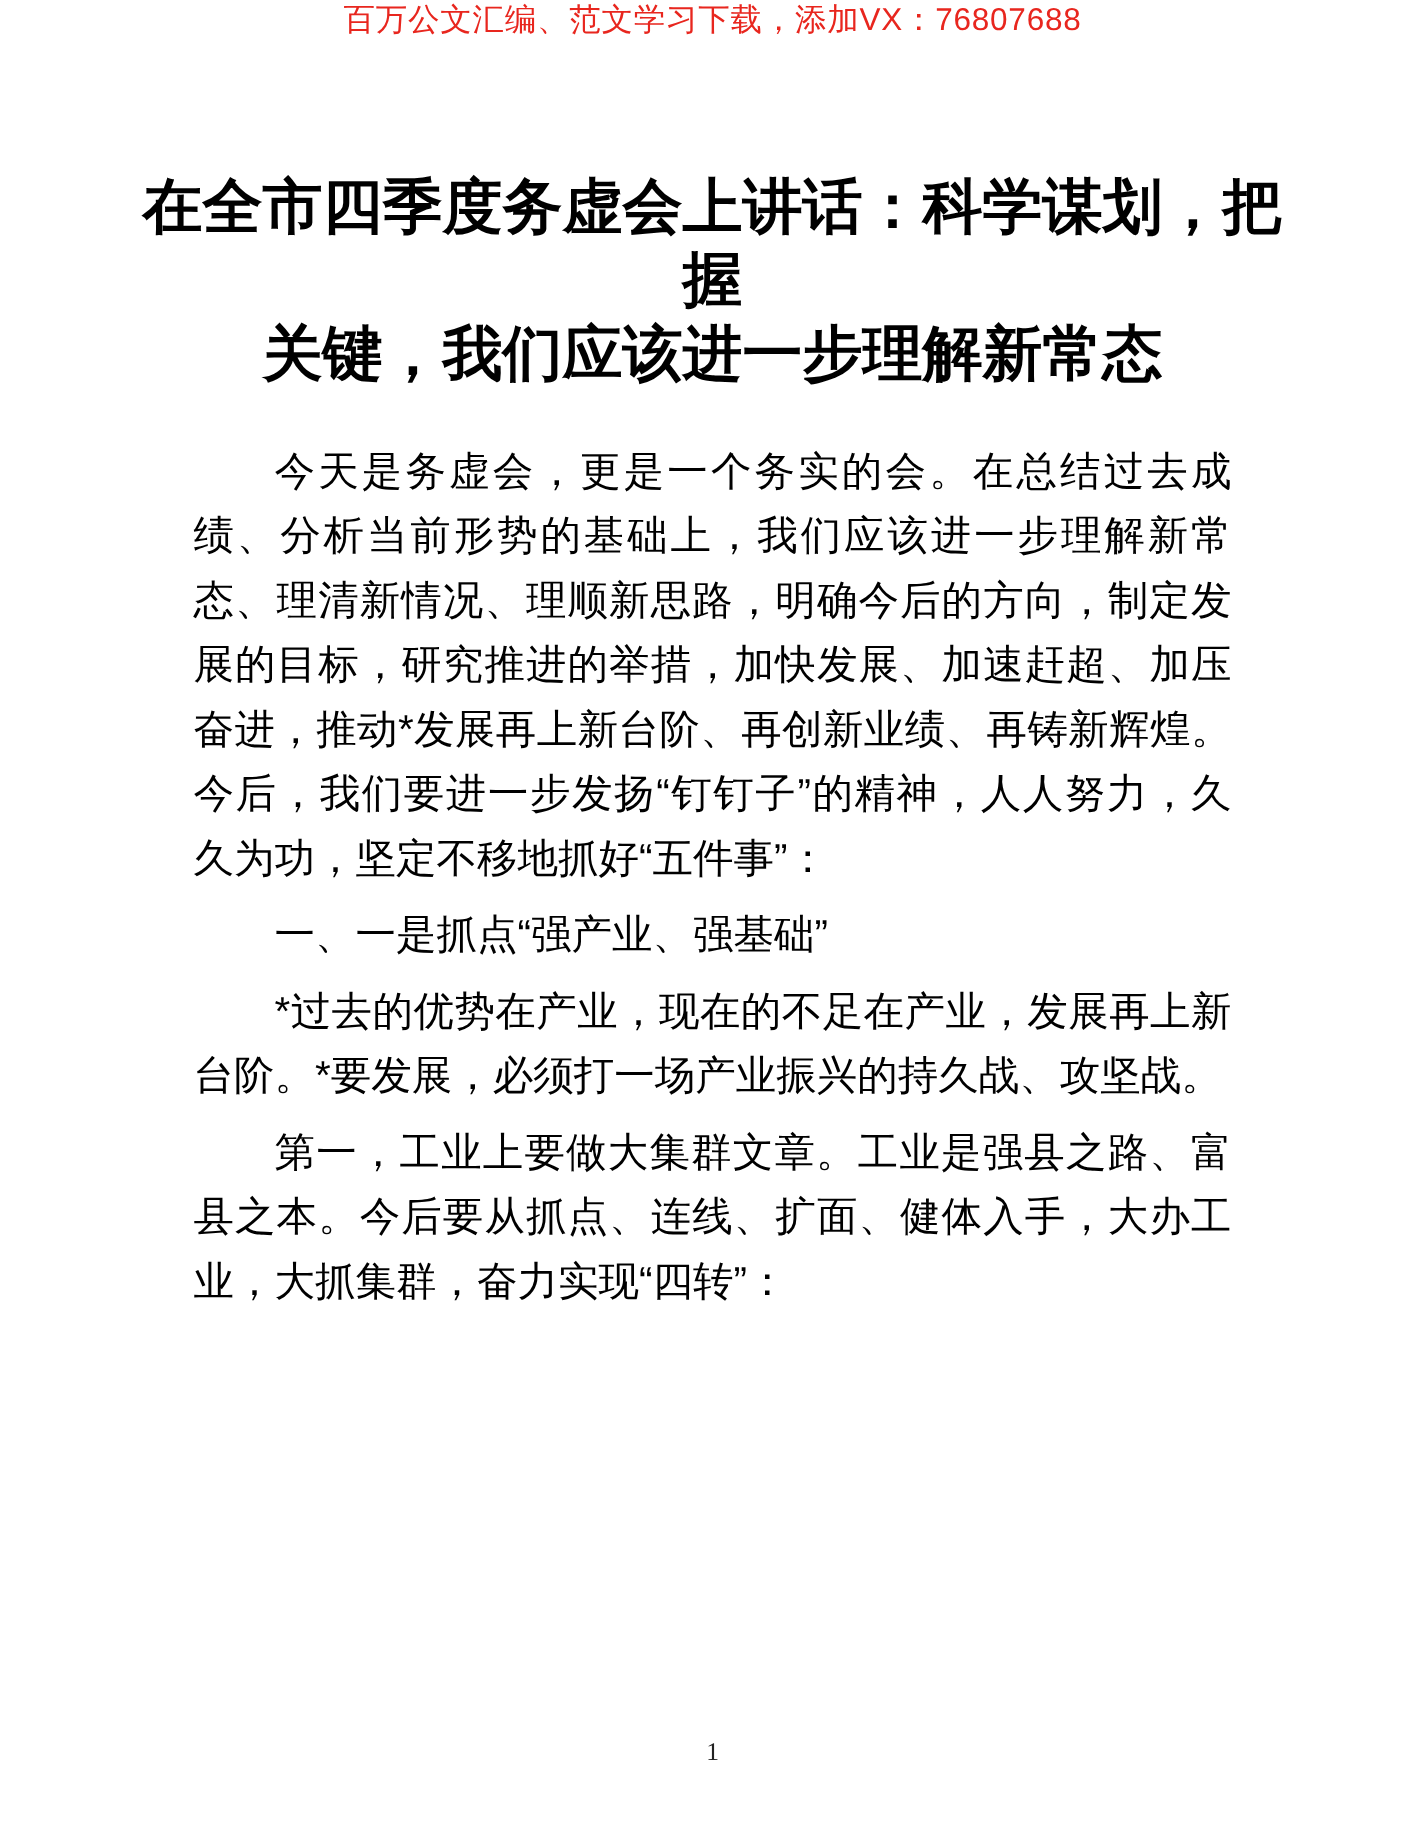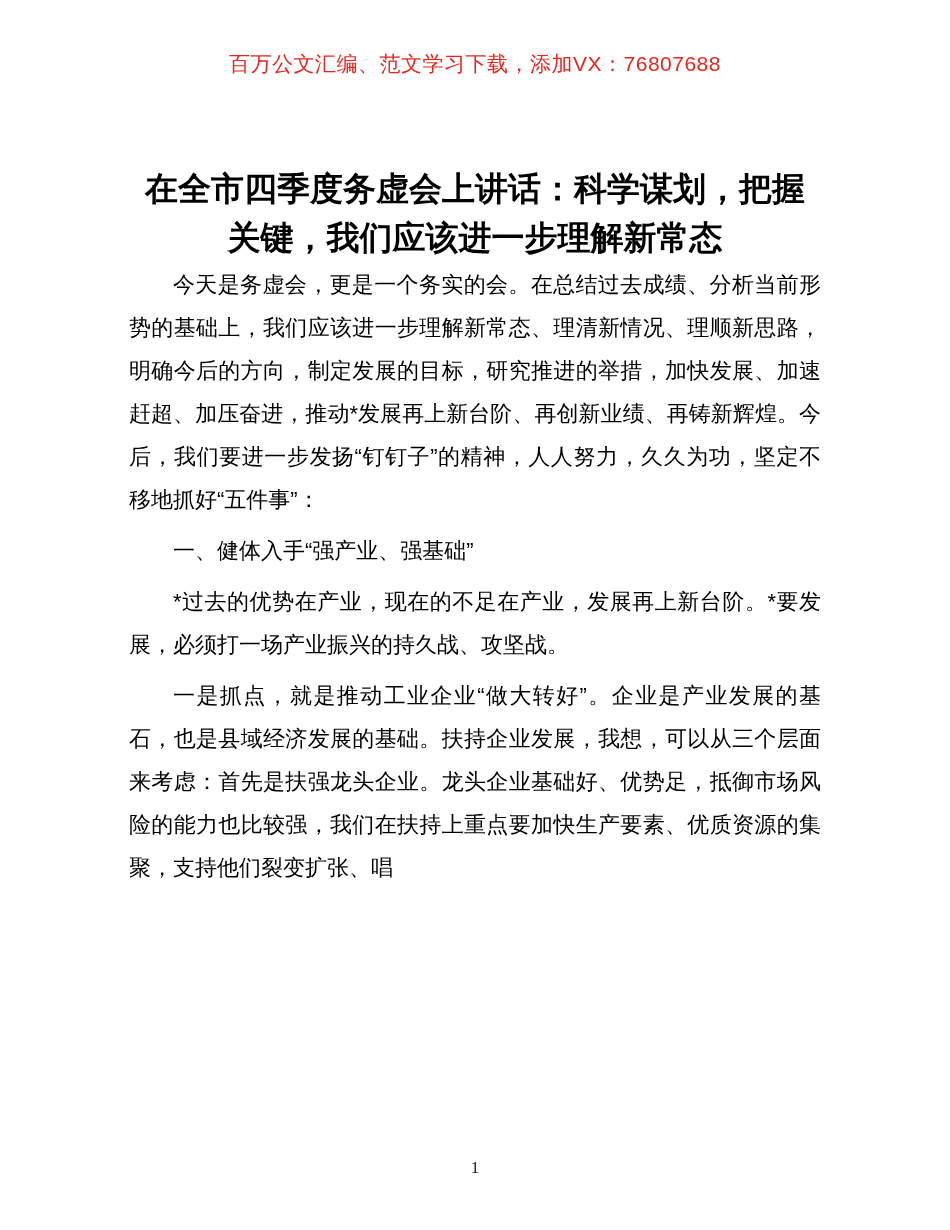--- a/index.html
+++ b/index.html
@@ -11,43 +11,42 @@
     position: relative;
     width: 950px;
     height: 1230px;
     margin: 0 auto;
     background: #ffffff;
     overflow: hidden;
     font-family: "Liberation Sans", "DejaVu Sans", sans-serif;
     color: #000000;
   }
   .notice {
-    padding-top: 50px;
     text-align: center;
     font-size: 21px;
     line-height: 28px;
     color: #e8261e;
     letter-spacing: 0.5px;
   }
   .doc-title {
     width: 780px;
     margin: 86px auto 0;
     text-align: center;
-    font-size: 33px;
+    font-size: 40px;
     line-height: 49px;
     font-weight: 700;
     color: #000000;
   }
   .doc-title .title-line {
     display: block;
   }
   .doc-body {
     width: 692px;
-    margin: 1px auto 0;
-    font-size: 22px;
+    margin: 32px auto 0;
+    font-size: 27px;
     line-height: 43px;
     text-align: justify;
   }
   .doc-body p {
     margin: 0 0 8px 0;
     text-indent: 2em;
   }
   .doc-body p.heading {
     font-weight: 400;
   }
@@ -69,20 +68,20 @@
 
   <div class="notice">百万公文汇编、范文学习下载，添加VX：76807688</div>
 
   <h1 class="doc-title">
     <span class="title-line">在全市四季度务虚会上讲话：科学谋划，把握</span>
     <span class="title-line">关键，我们应该进一步理解新常态</span>
   </h1>
 
   <div class="doc-body">
     <p class="body">今天是务虚会，更是一个务实的会。在总结过去成绩、分析当前形势的基础上，我们应该进一步理解新常态、理清新情况、理顺新思路，明确今后的方向，制定发展的目标，研究推进的举措，加快发展、加速赶超、加压奋进，推动*发展再上新台阶、再创新业绩、再铸新辉煌。今后，我们要进一步发扬“钉钉子”的精神，人人努力，久久为功，坚定不移地抓好“五件事”：</p>
-    <p class="heading">一、健体入手“强产业、强基础”</p>
+    <p class="heading">一、一是抓点“强产业、强基础”</p>
     <p class="body">*过去的优势在产业，现在的不足在产业，发展再上新台阶。*要发展，必须打一场产业振兴的持久战、攻坚战。</p>
-    <p class="body">一是抓点，就是推动工业企业“做大转好”。企业是产业发展的基石，也是县域经济发展的基础。扶持企业发展，我想，可以从三个层面来考虑：首先是扶强龙头企业。龙头企业基础好、优势足，抵御市场风险的能力也比较强，我们在扶持上重点要加快生产要素、优质资源的集聚，支持他们裂变扩张、唱</p>
+    <p class="body">第一，工业上要做大集群文章。工业是强县之路、富县之本。今后要从抓点、连线、扩面、健体入手，大办工业，大抓集群，奋力实现“四转”：</p>
   </div>
 
   <div class="page-number">1</div>
 
 </div>
 
 </body></html>

